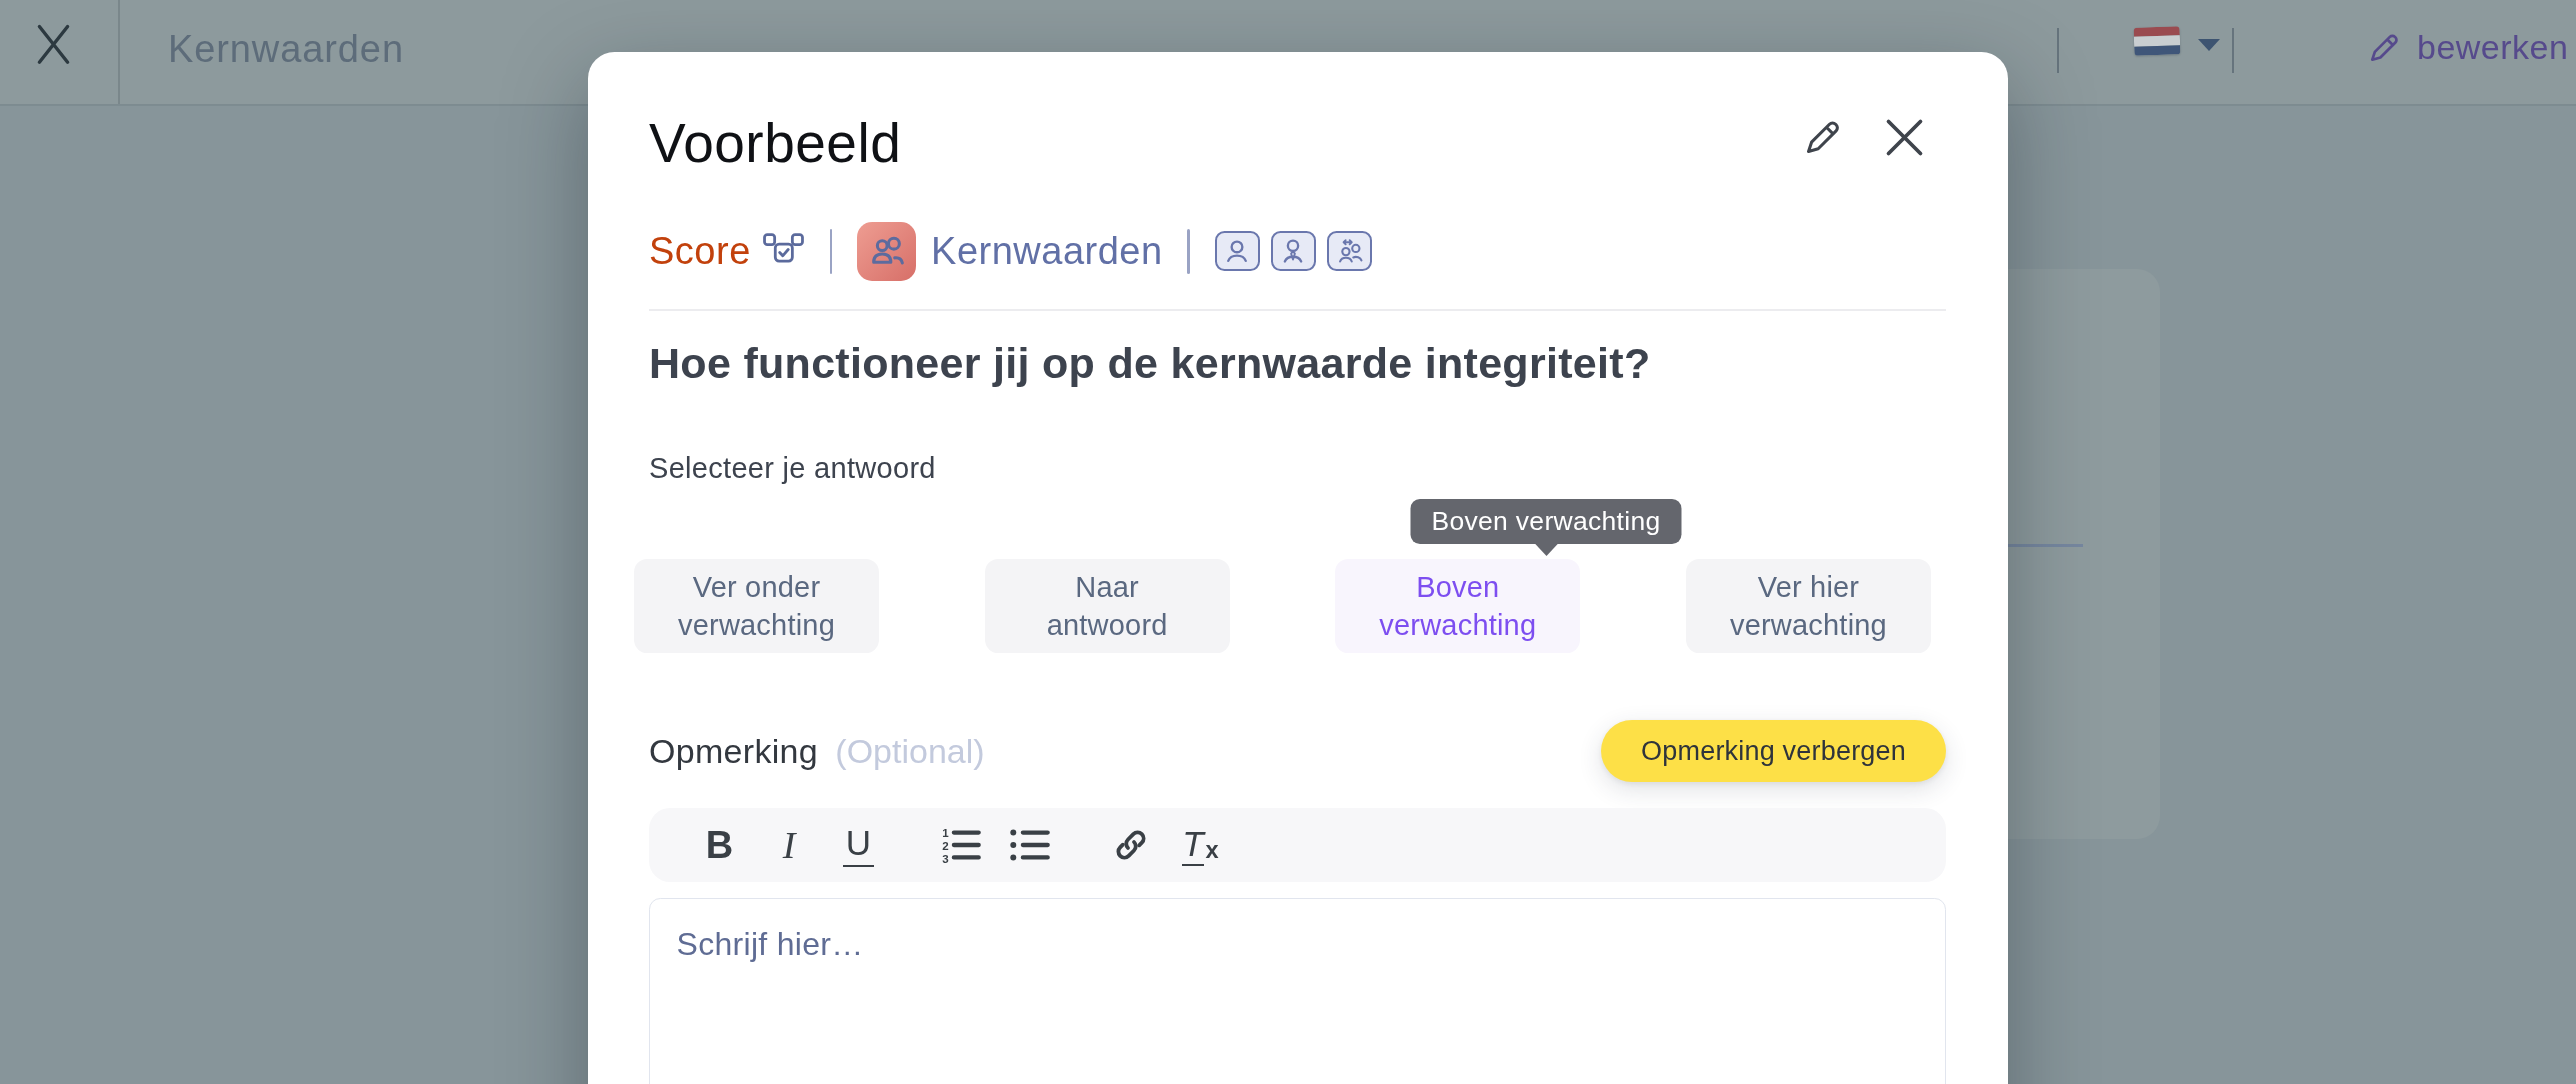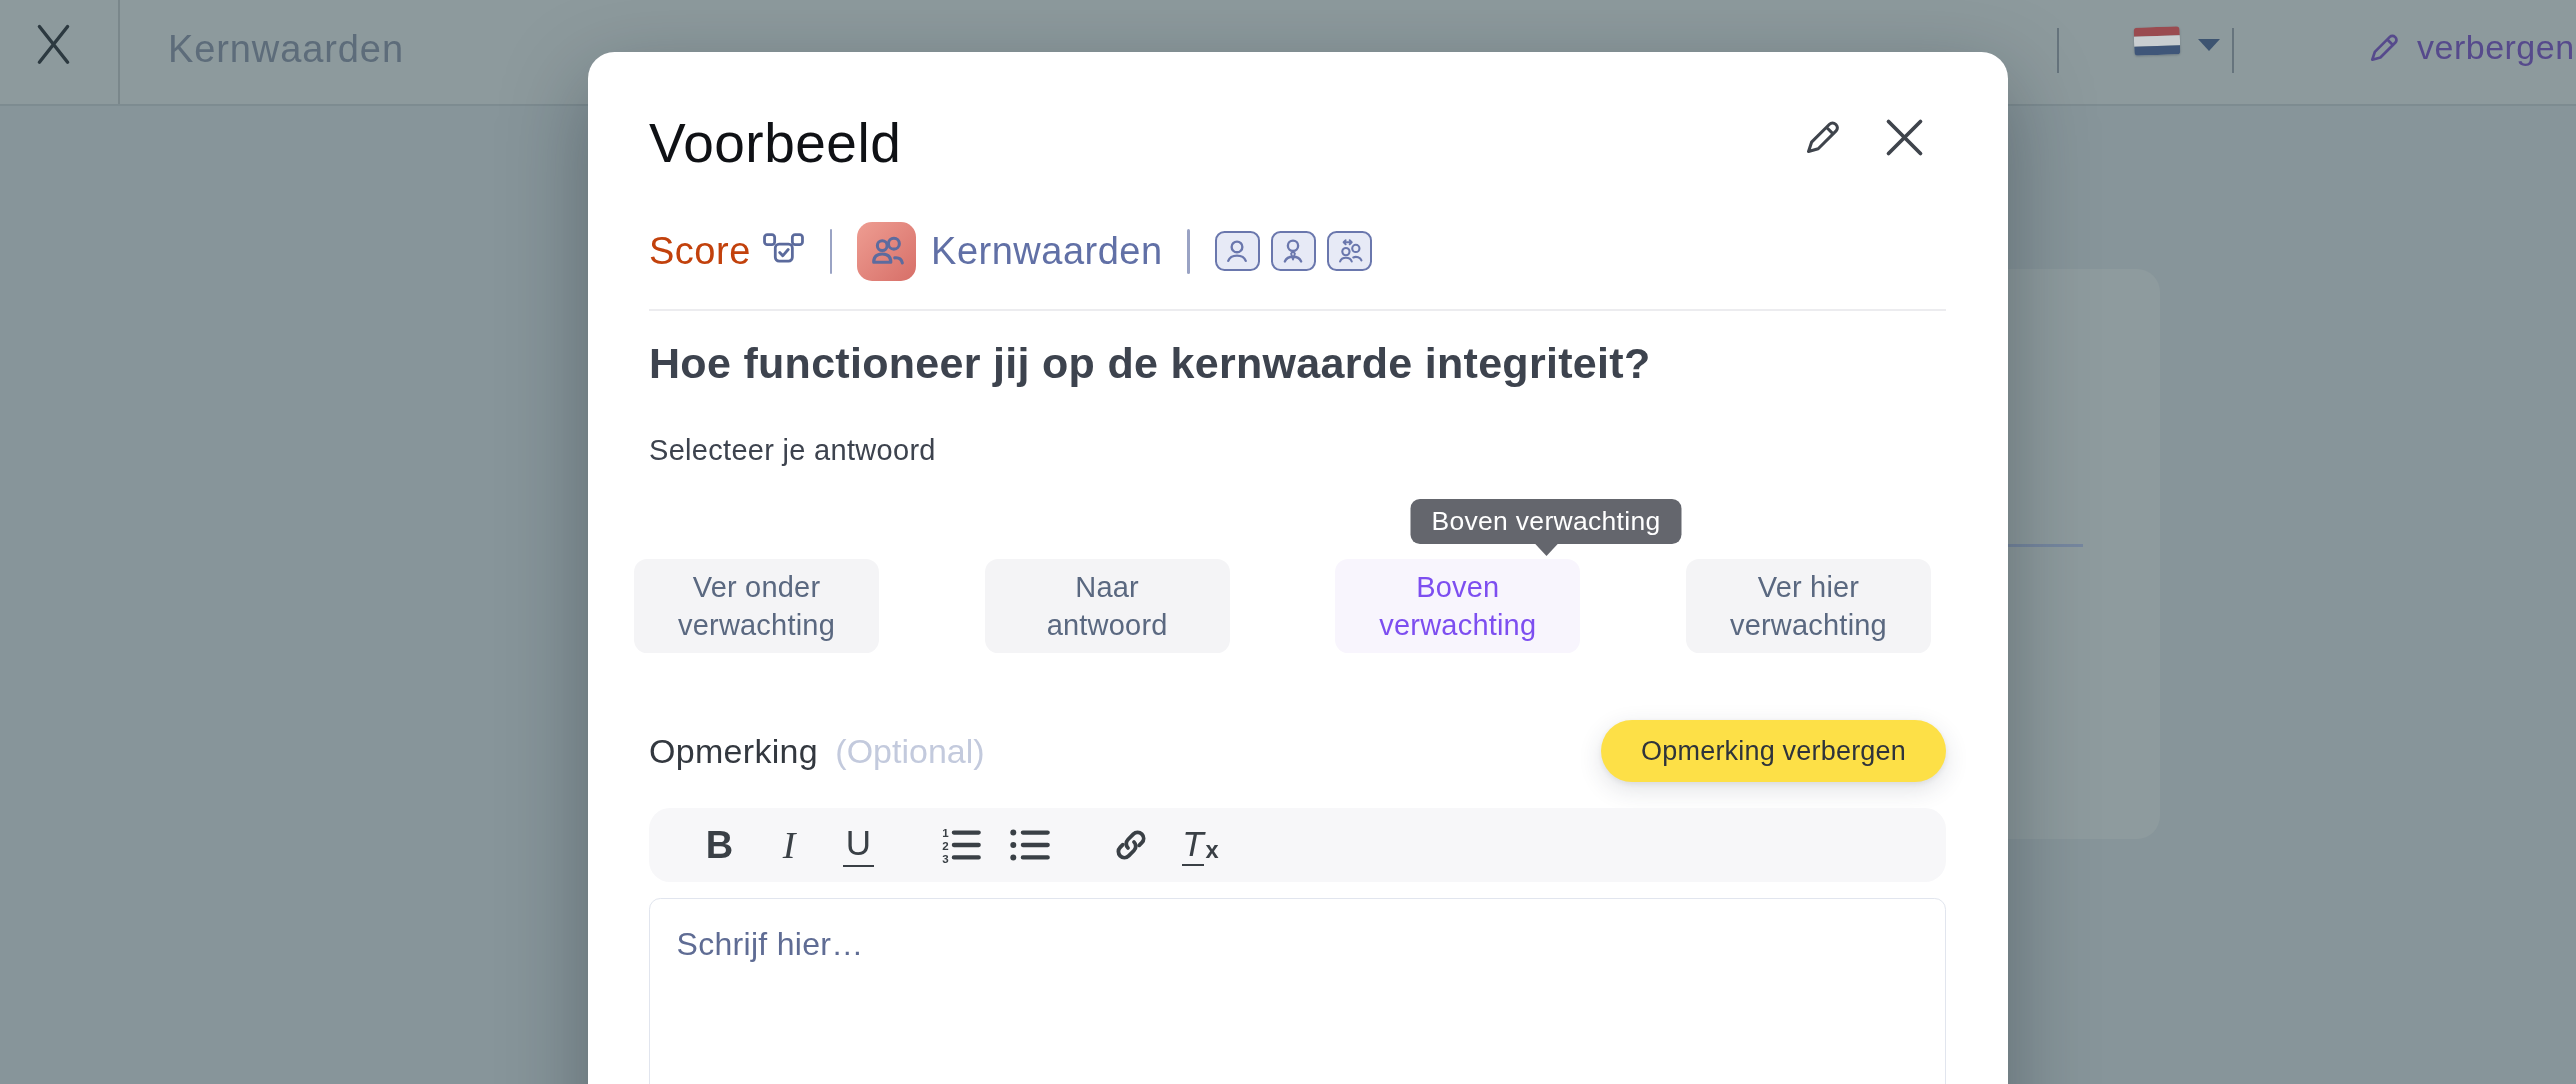--- a/index.html
+++ b/index.html
@@ -34,21 +34,21 @@
   .meta .txt { font-size:38px; font-weight:500; color:#c2410c; letter-spacing:0.5px; }
   .meta .txt.kw { color:#6170a6; }
   .meta-sep { width:2.8px; height:45px; border-radius:1.9px; background:#9aa3c4; margin:0 24.6px; }
   .score-ic { margin-left:11.3px; }
   .badge { width:59px; height:59px; border-radius:15px; background:linear-gradient(135deg,#ee9d92,#d76f68); display:flex; align-items:center; justify-content:center; margin-right:15px; }
   .pbtn { width:45px; height:40px; border-radius:9.4px; border:2.4px solid #6a77ad; background:#e7eaf6; display:flex; align-items:center; justify-content:center; margin-right:11.3px; cursor:pointer; }
 
   .m-rule { position:absolute; left:61px; top:257px; width:1297px; height:1.9px; background:#ececef; }
 
   .question { position:absolute; left:61px; top:287px; width:1297px; font-size:43px; font-weight:700; color:#3d434e; letter-spacing:0.3px; }
-  .prompt { position:absolute; left:61px; top:382px; font-size:29px; font-weight:500; color:#3d434e; letter-spacing:0.3px; }
+  .prompt { position:absolute; left:61px; top:400px; font-size:29px; font-weight:500; color:#3d434e; letter-spacing:0.3px; }
 
   .opts { position:absolute; left:46px; top:507px; width:1297px; height:94px; display:flex; justify-content:space-between; }
   .opt { width:245px; height:94px; border-radius:13.2px; background:#f4f4f6; color:#5a6880; font-size:29px; font-weight:500; line-height:1.32; display:flex; align-items:center; justify-content:center; text-align:center; padding:0 26.5px; cursor:pointer; letter-spacing:0.2px; }
   .opt.selected { background:#f8f5fd; color:#7d4ef0; }
 
   .tooltip { position:absolute; left:912px; top:-60px; transform:translateX(-50%); height:45px; line-height:45px; padding:0 21px; background:#64666d; color:#ffffff; font-size:26.5px; font-weight:500; border-radius:9.4px; white-space:nowrap; letter-spacing:0.3px; }
   .tooltip:after { content:""; position:absolute; left:50%; transform:translateX(-50%); top:42px; border-left:14px solid transparent; border-right:14px solid transparent; border-top:15px solid #64666d; border-radius:2.8px; }
 
   .comment-row { position:absolute; left:61px; top:661px; width:1297px; height:76px; display:flex; align-items:center; justify-content:space-between; }
   .comment-label { font-size:34px; font-weight:500; color:#33383f; letter-spacing:0.3px; }
@@ -87,21 +87,21 @@
       <div class="white"></div>
       <div class="blue"></div>
   </div>
   <div class="caret"></div>
   <div class="tb-sep sep2"></div>
 
   <div class="edit-link">
     <svg width="36" height="36" viewBox="0 0 24 24">
       <path d="M4.2 19.8 L5.9 14.6 L15.9 4.6 a2.4 2.4 0 0 1 3.4 0 l0.3 0.3 a2.4 2.4 0 0 1 0 3.4 L9.6 18.3 L4.2 19.8 Z M14.2 6.3 l3.7 3.7" fill="none" stroke="#564a8c" stroke-width="1.8" stroke-linejoin="round" stroke-linecap="round"></path>
     </svg>
-    <span class="lbl">verbergen</span>
+    <span class="lbl">bewerken</span>
   </div>
 </div>
 
 <div class="bg-card"></div>
 <div class="bg-tabline"></div>
 
 <div class="modal">
 
   <div class="m-title">Voorbeeld</div>
 

